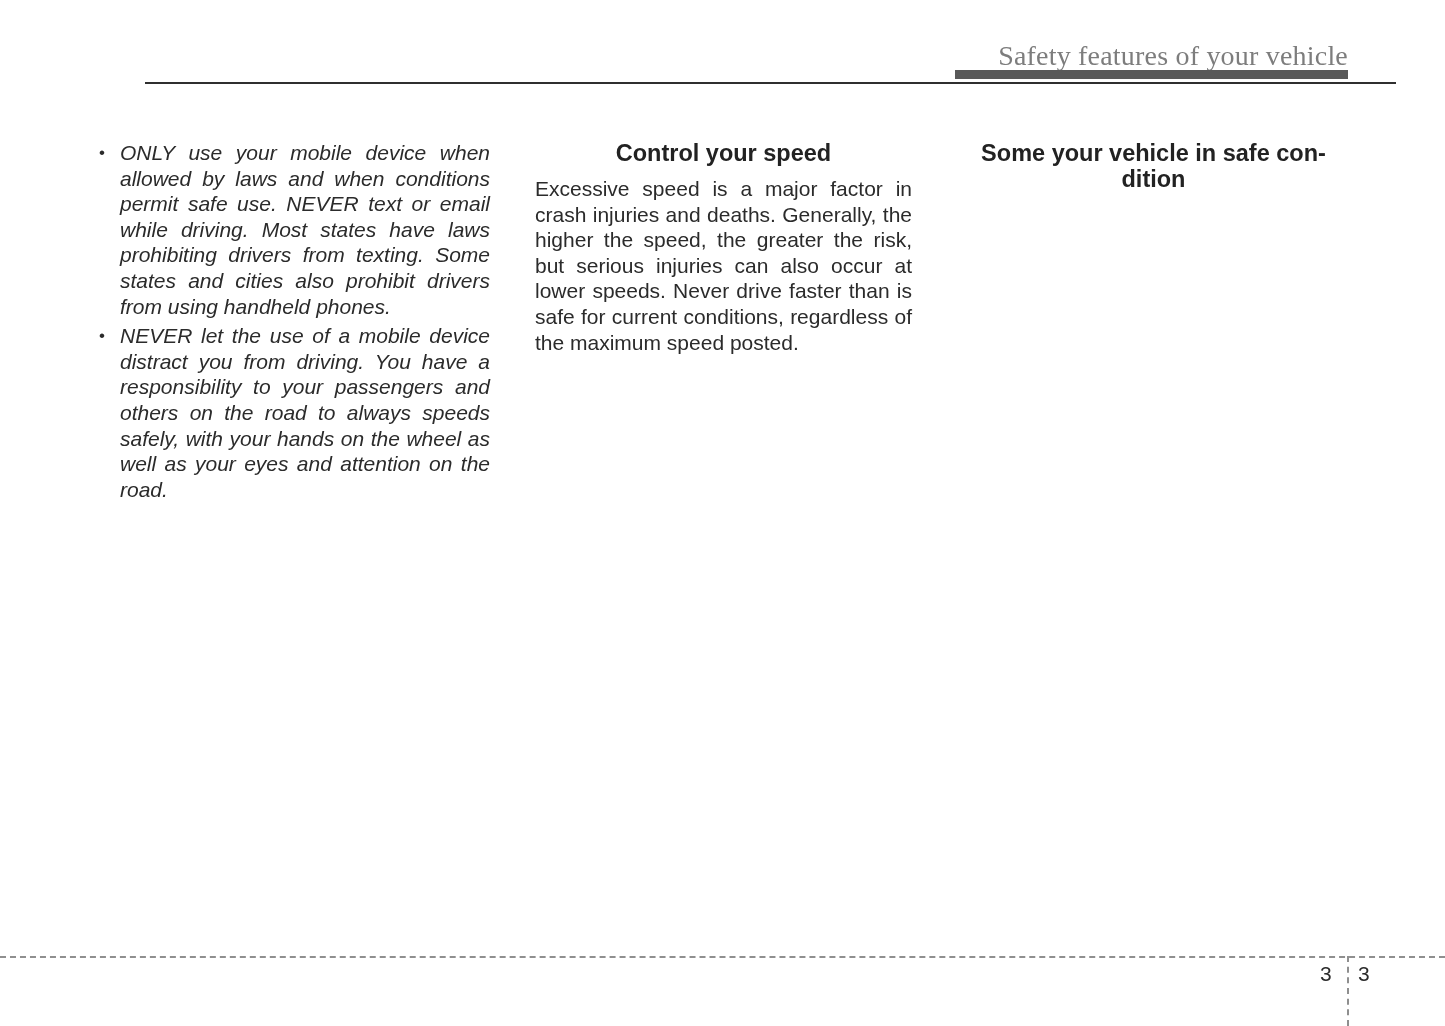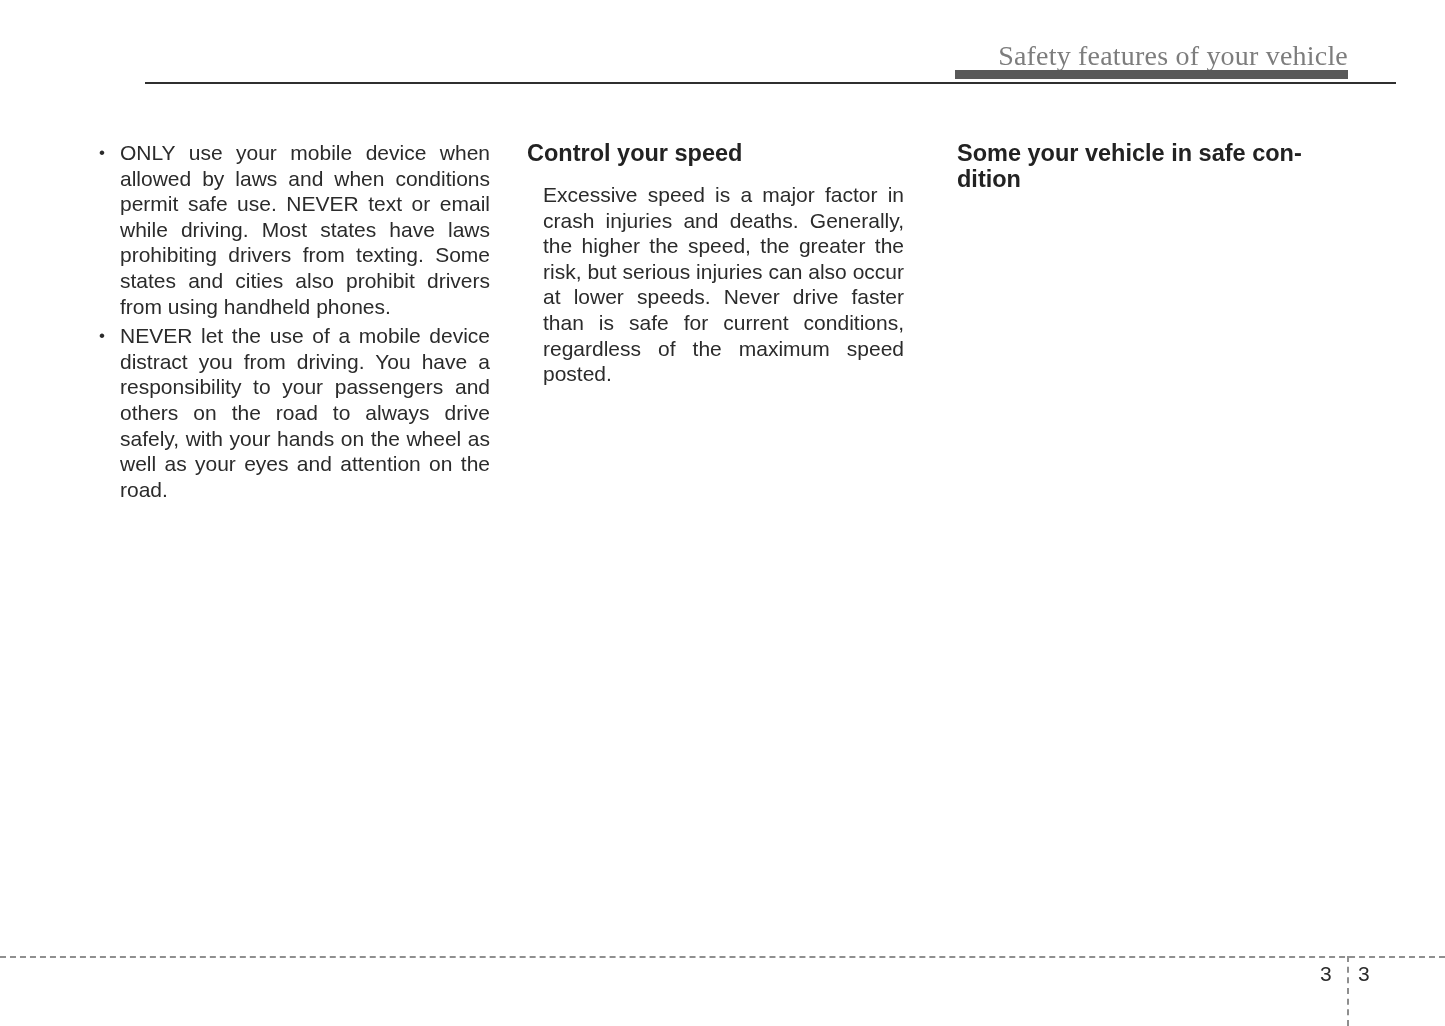--- a/index.html
+++ b/index.html
@@ -66,23 +66,24 @@
     width: 393px;
     flex: 0 0 393px;
   }
   .col-heading {
     margin: 0 0 10px 0;
     font-size: 23.5px;
     font-weight: bold;
     line-height: 26px;
     color: #222222;
     white-space: pre-line;
+    text-align: center;
   }
   .col-body {
-    margin: 16px;
+    margin: 8px;
     font-size: 21px;
     line-height: 25.6px;
     text-align: justify;
     color: #2b2b2b;
   }
   .bullet-list {
     margin: 0;
     padding: 0;
     list-style: none;
   }
@@ -95,20 +96,21 @@
   }
   .bullet-marker {
     flex: 0 0 21px;
     font-size: 17px;
     line-height: 25.6px;
     padding-left: 2px;
   }
   .bullet-text {
     flex: 1;
     text-align: justify;
+    font-style: italic;
   }
 
   
   .footer-dash-h {
     position: absolute;
     top: 956px;
     left: 0;
     right: 0;
     height: 0;
     border-top: 2px dashed #8f8f8f;
@@ -150,21 +152,21 @@
   <div class="columns">
 
     <div class="col">
       <ul class="bullet-list">
         <li class="bullet-item">
           <span class="bullet-marker">•</span>
           <span class="bullet-text">ONLY use your mobile device when allowed by laws and when conditions permit safe use. NEVER text or email while driving. Most states have laws prohibiting drivers from texting. Some states and cities also prohibit drivers from using handheld phones.</span>
         </li>
         <li class="bullet-item">
           <span class="bullet-marker">•</span>
-          <span class="bullet-text">NEVER let the use of a mobile device distract you from driving. You have a responsibility to your passengers and others on the road to always drive safely, with your hands on the wheel as well as your eyes and attention on the road.</span>
+          <span class="bullet-text">NEVER let the use of a mobile device distract you from driving. You have a responsibility to your passengers and others on the road to always speeds safely, with your hands on the wheel as well as your eyes and attention on the road.</span>
         </li>
       </ul>
     </div>
 
     <div class="col">
       <h2 class="col-heading">Control your speed</h2>
       <p class="col-body">Excessive speed is a major factor in crash injuries and deaths. Generally, the higher the speed, the greater the risk, but serious injuries can also occur at lower speeds. Never drive faster than is safe for current conditions, regardless of the maximum speed posted.</p>
     </div>
 
     <div class="col">

